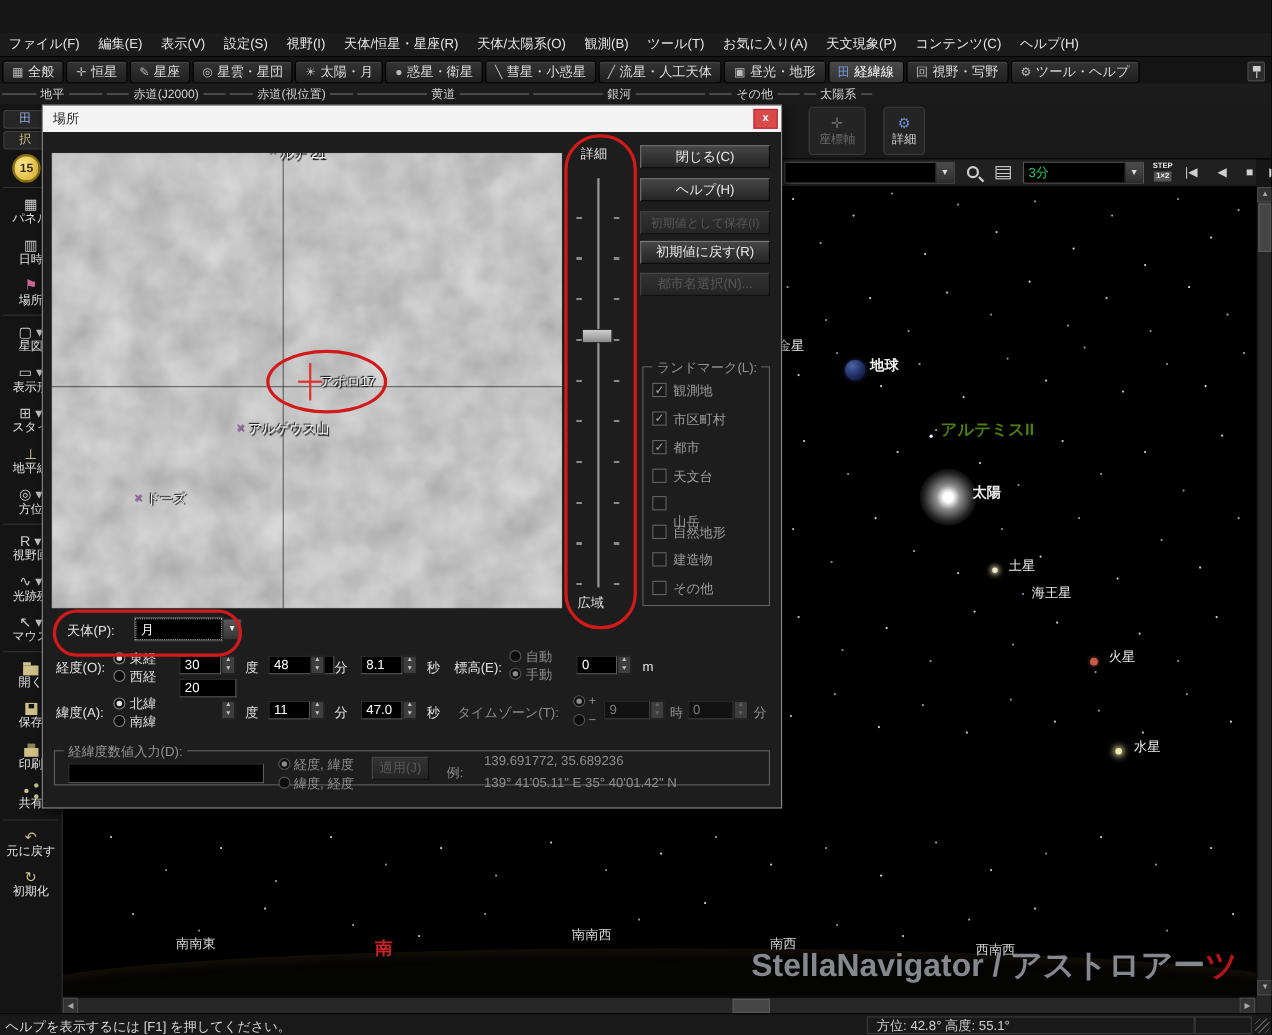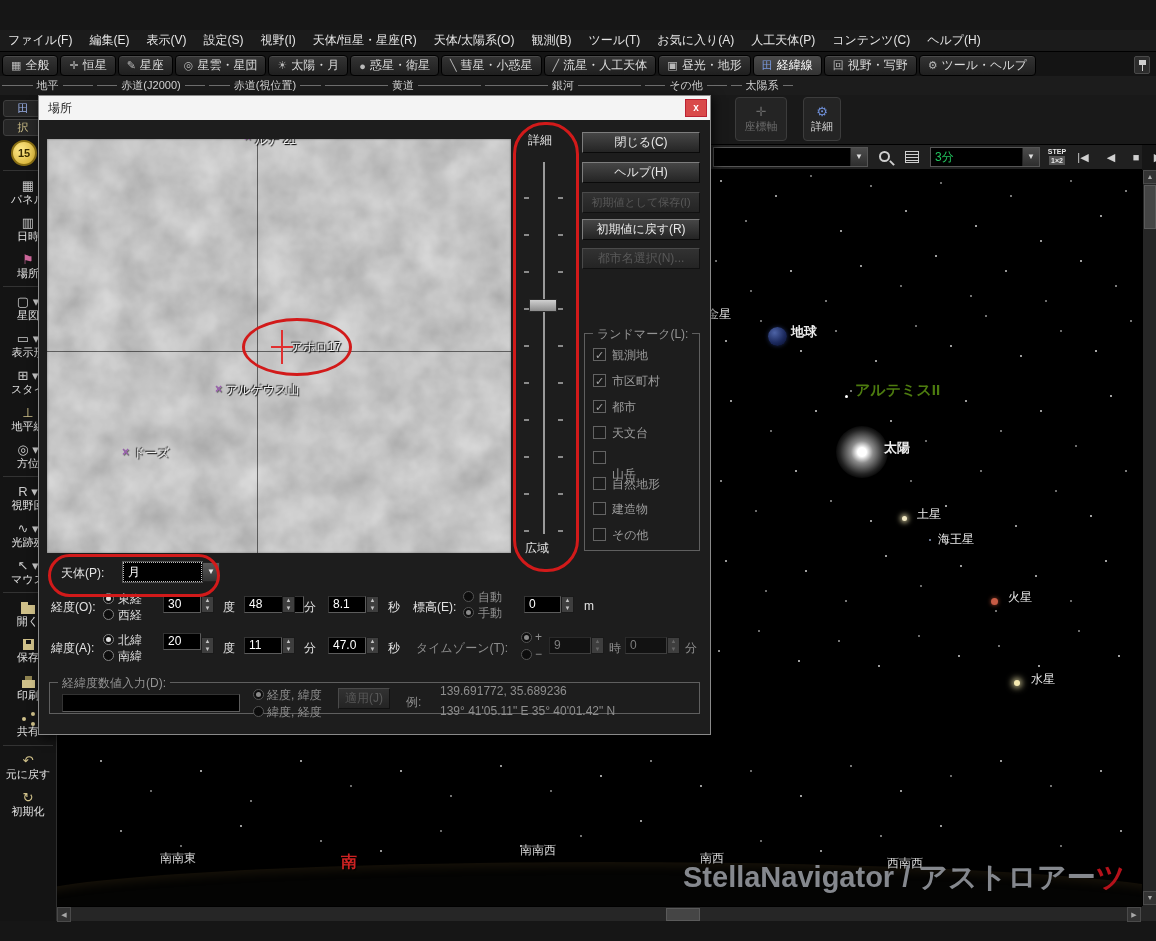--- a/index.html
+++ b/index.html
@@ -157,21 +157,21 @@
     <span class="mi">ファイル(F)</span>
     <span class="mi">編集(E)</span>
     <span class="mi">表示(V)</span>
     <span class="mi">設定(S)</span>
     <span class="mi">視野(I)</span>
     <span class="mi">天体/恒星・星座(R)</span>
     <span class="mi">天体/太陽系(O)</span>
     <span class="mi">観測(B)</span>
     <span class="mi">ツール(T)</span>
     <span class="mi">お気に入り(A)</span>
-    <span class="mi">人工天体(P)</span>
+    <span class="mi">天文現象(P)</span>
     <span class="mi">コンテンツ(C)</span>
     <span class="mi">ヘルプ(H)</span>
   </div>
 
   <div class="tabsrow">
     <div class="tab">
         <span class="tab-ic">▦</span>
         <span>全般</span>
       </div>
     <div class="tab">
@@ -503,21 +503,21 @@
       <span class="r-lbl dim" style="left:439px;top:509px">手動</span>
     <span class="fld" style="left:485px;top:500px;width:37px">0</span>
       <span class="spin" style="left:522px;top:500px"></span>
       <span class="f-lbl" style="left:545px;top:503px">m</span>
 
     <span class="f-lbl" style="left:12px;top:544px">緯度(A):</span>
     <span class="radio sel" style="left:64px;top:538px"></span>
       <span class="r-lbl" style="left:79px;top:536px">北緯</span>
     <span class="radio" style="left:64px;top:554px"></span>
       <span class="r-lbl" style="left:79px;top:552px">南緯</span>
-    <span class="fld" style="left:124px;top:537px;width:38px">20</span>
+    <span class="fld" style="left:124px;top:521px;width:52px">20</span>
       <span class="spin" style="left:162px;top:541px"></span>
       <span class="f-lbl" style="left:184px;top:544px">度</span>
     <span class="fld" style="left:205px;top:541px;width:38px">11</span>
       <span class="spin" style="left:243px;top:541px"></span>
       <span class="f-lbl" style="left:265px;top:544px">分</span>
     <span class="fld" style="left:289px;top:541px;width:38px">47.0</span>
       <span class="spin" style="left:327px;top:541px"></span>
       <span class="f-lbl" style="left:349px;top:544px">秒</span>
 
     <span class="f-lbl dim" style="left:377px;top:544px">タイムゾーン(T):</span>
@@ -539,14 +539,20 @@
         <span class="r-lbl dim" style="left:217px;top:4px">経度, 緯度</span>
       <span class="radio dis" style="left:203px;top:23px"></span>
         <span class="r-lbl dim" style="left:217px;top:21px">緯度, 経度</span>
       <div class="btn3d dis" style="left:288px;top:5px;width:52px;height:21px">適用(J)</div>
       <span class="f-lbl dim" style="left:356px;top:11px">例:</span>
       <span class="r-lbl dim" style="left:390px;top:1px">139.691772, 35.689236</span>
       <span class="r-lbl dim" style="left:390px;top:21px">139° 41'05.11" E 35° 40'01.42" N</span>
     </div>
   </div>
 
+  <div class="statusbar">
+    <span class="st-left">ヘルプを表示するには [F1] を押してください。</span>
+    <span class="st-cell" style="left:788px;width:298px">方位:  42.8°  高度:  55.1°</span>
+    <span class="st-cell" style="left:1086px;width:52px"></span>
+    <span class="grip"></span>
+  </div>
 
 </div>
 
 </body></html>

